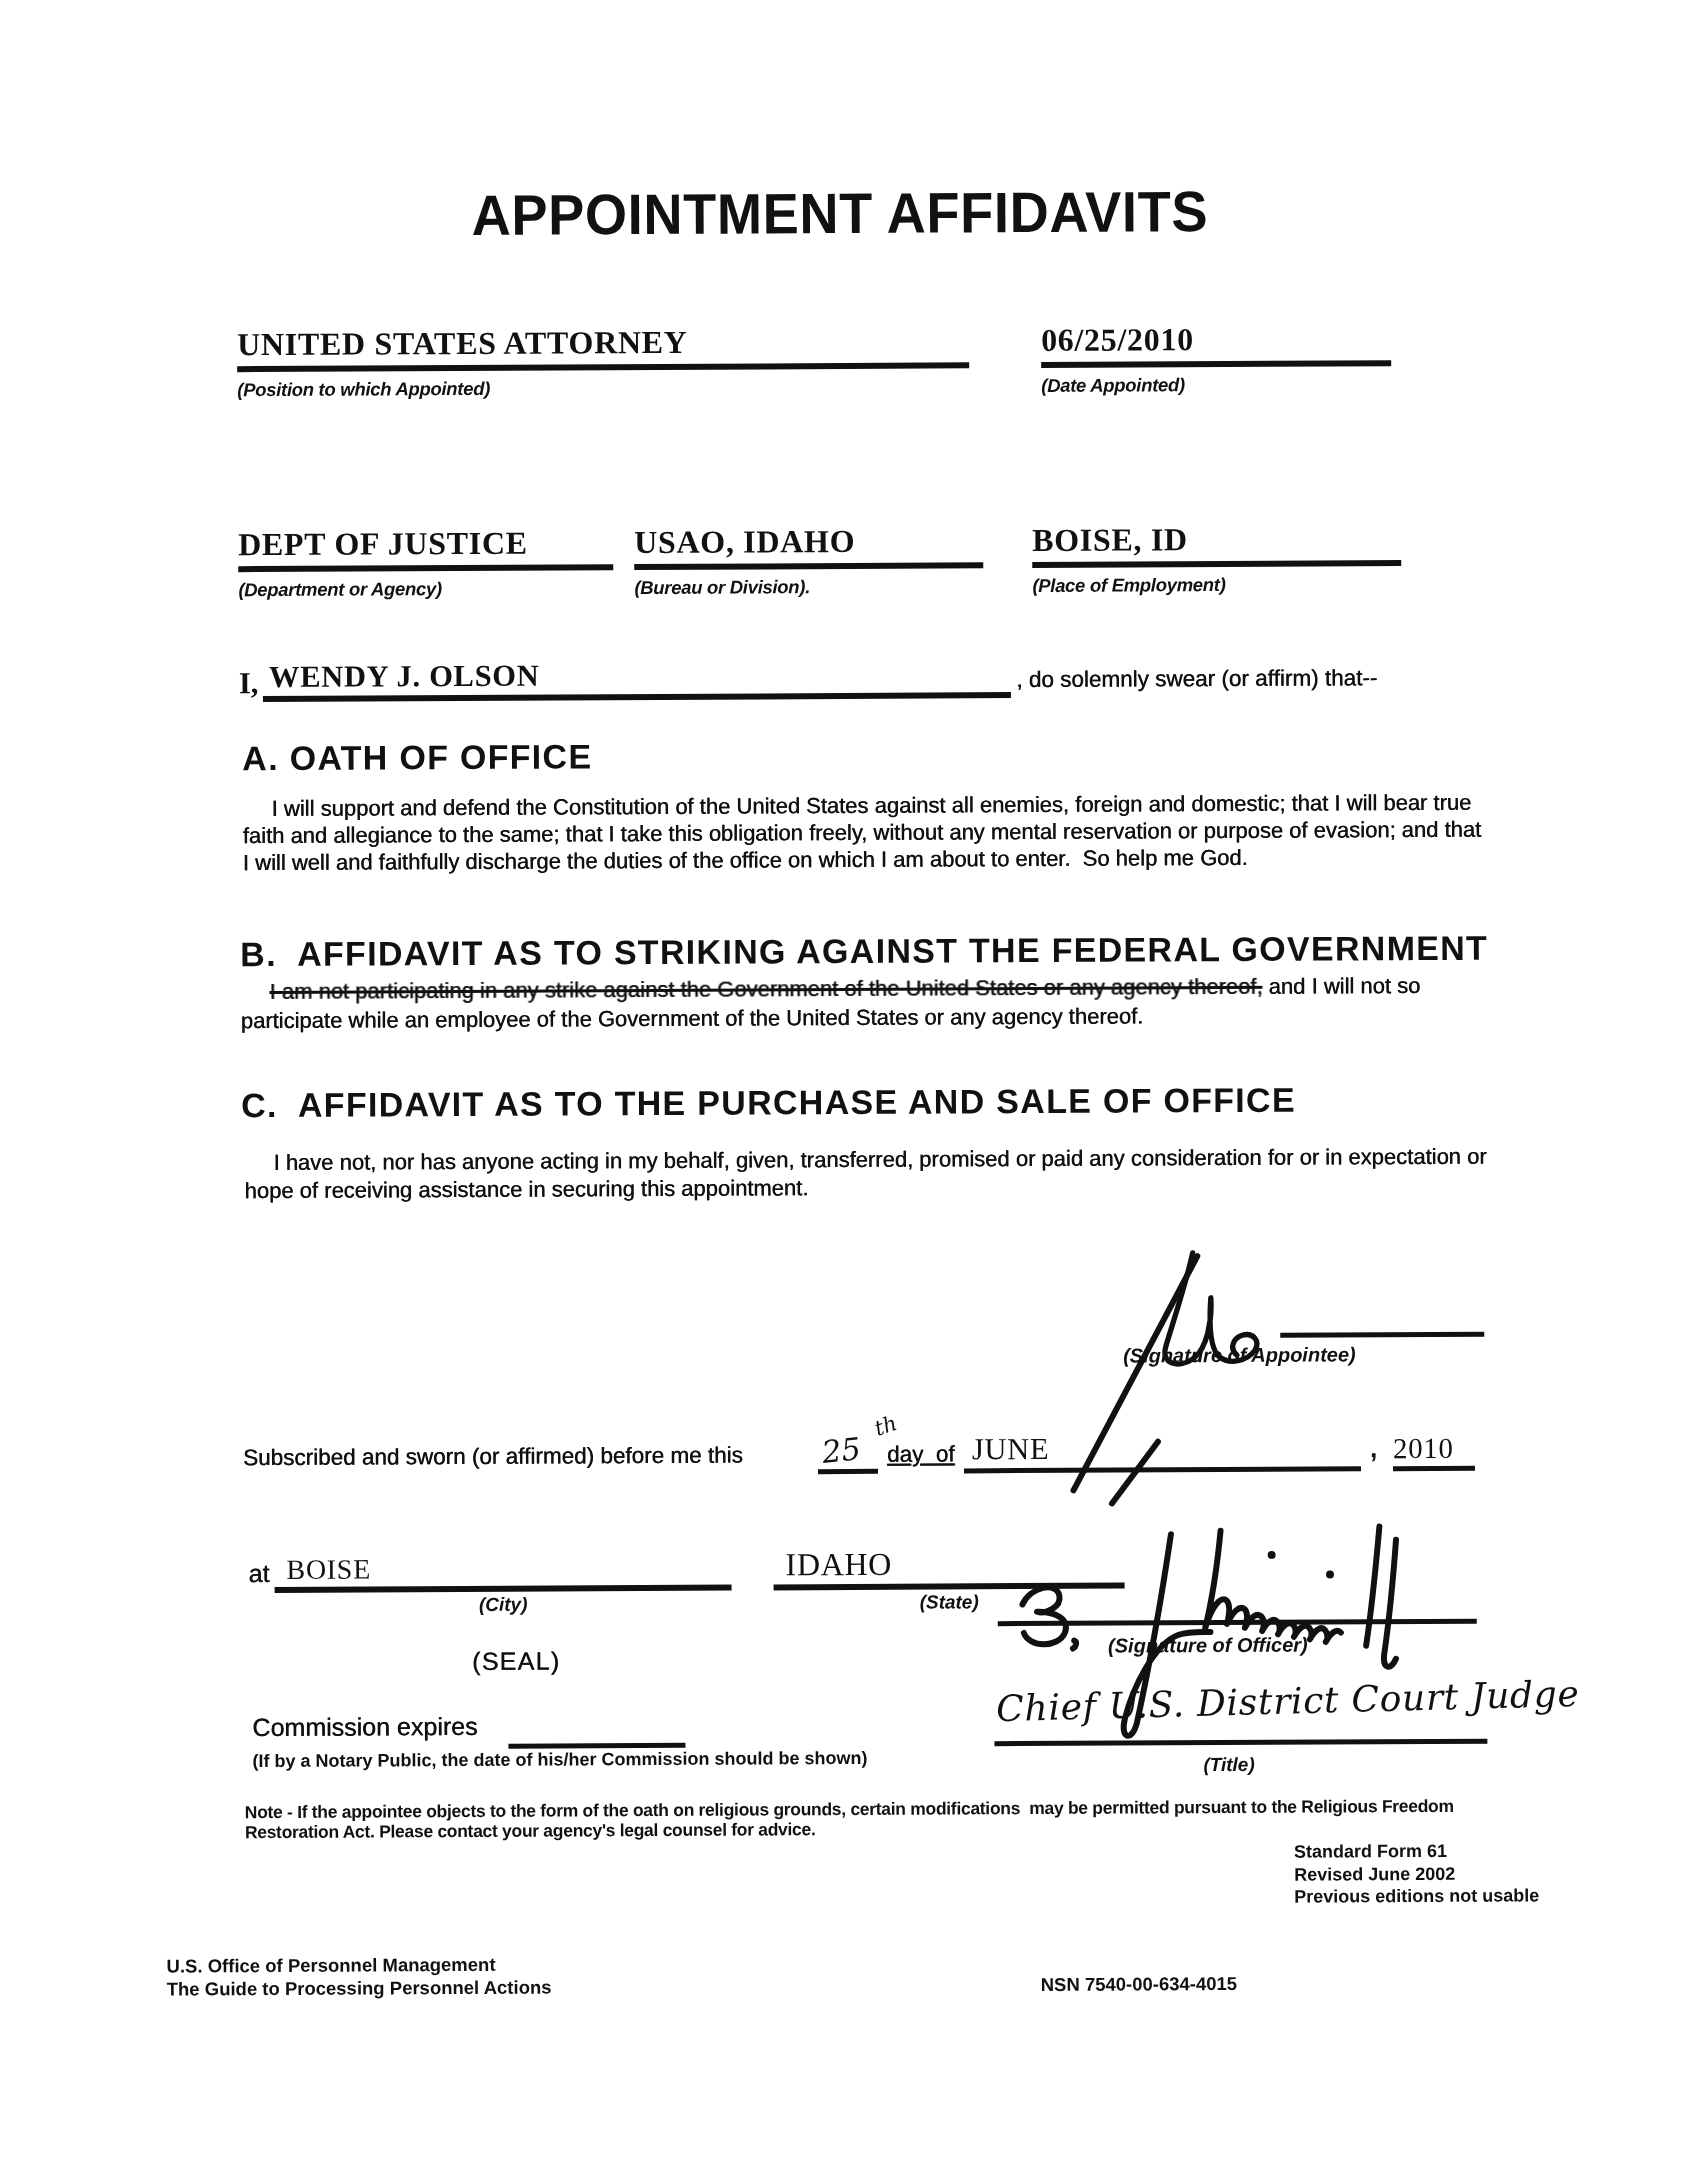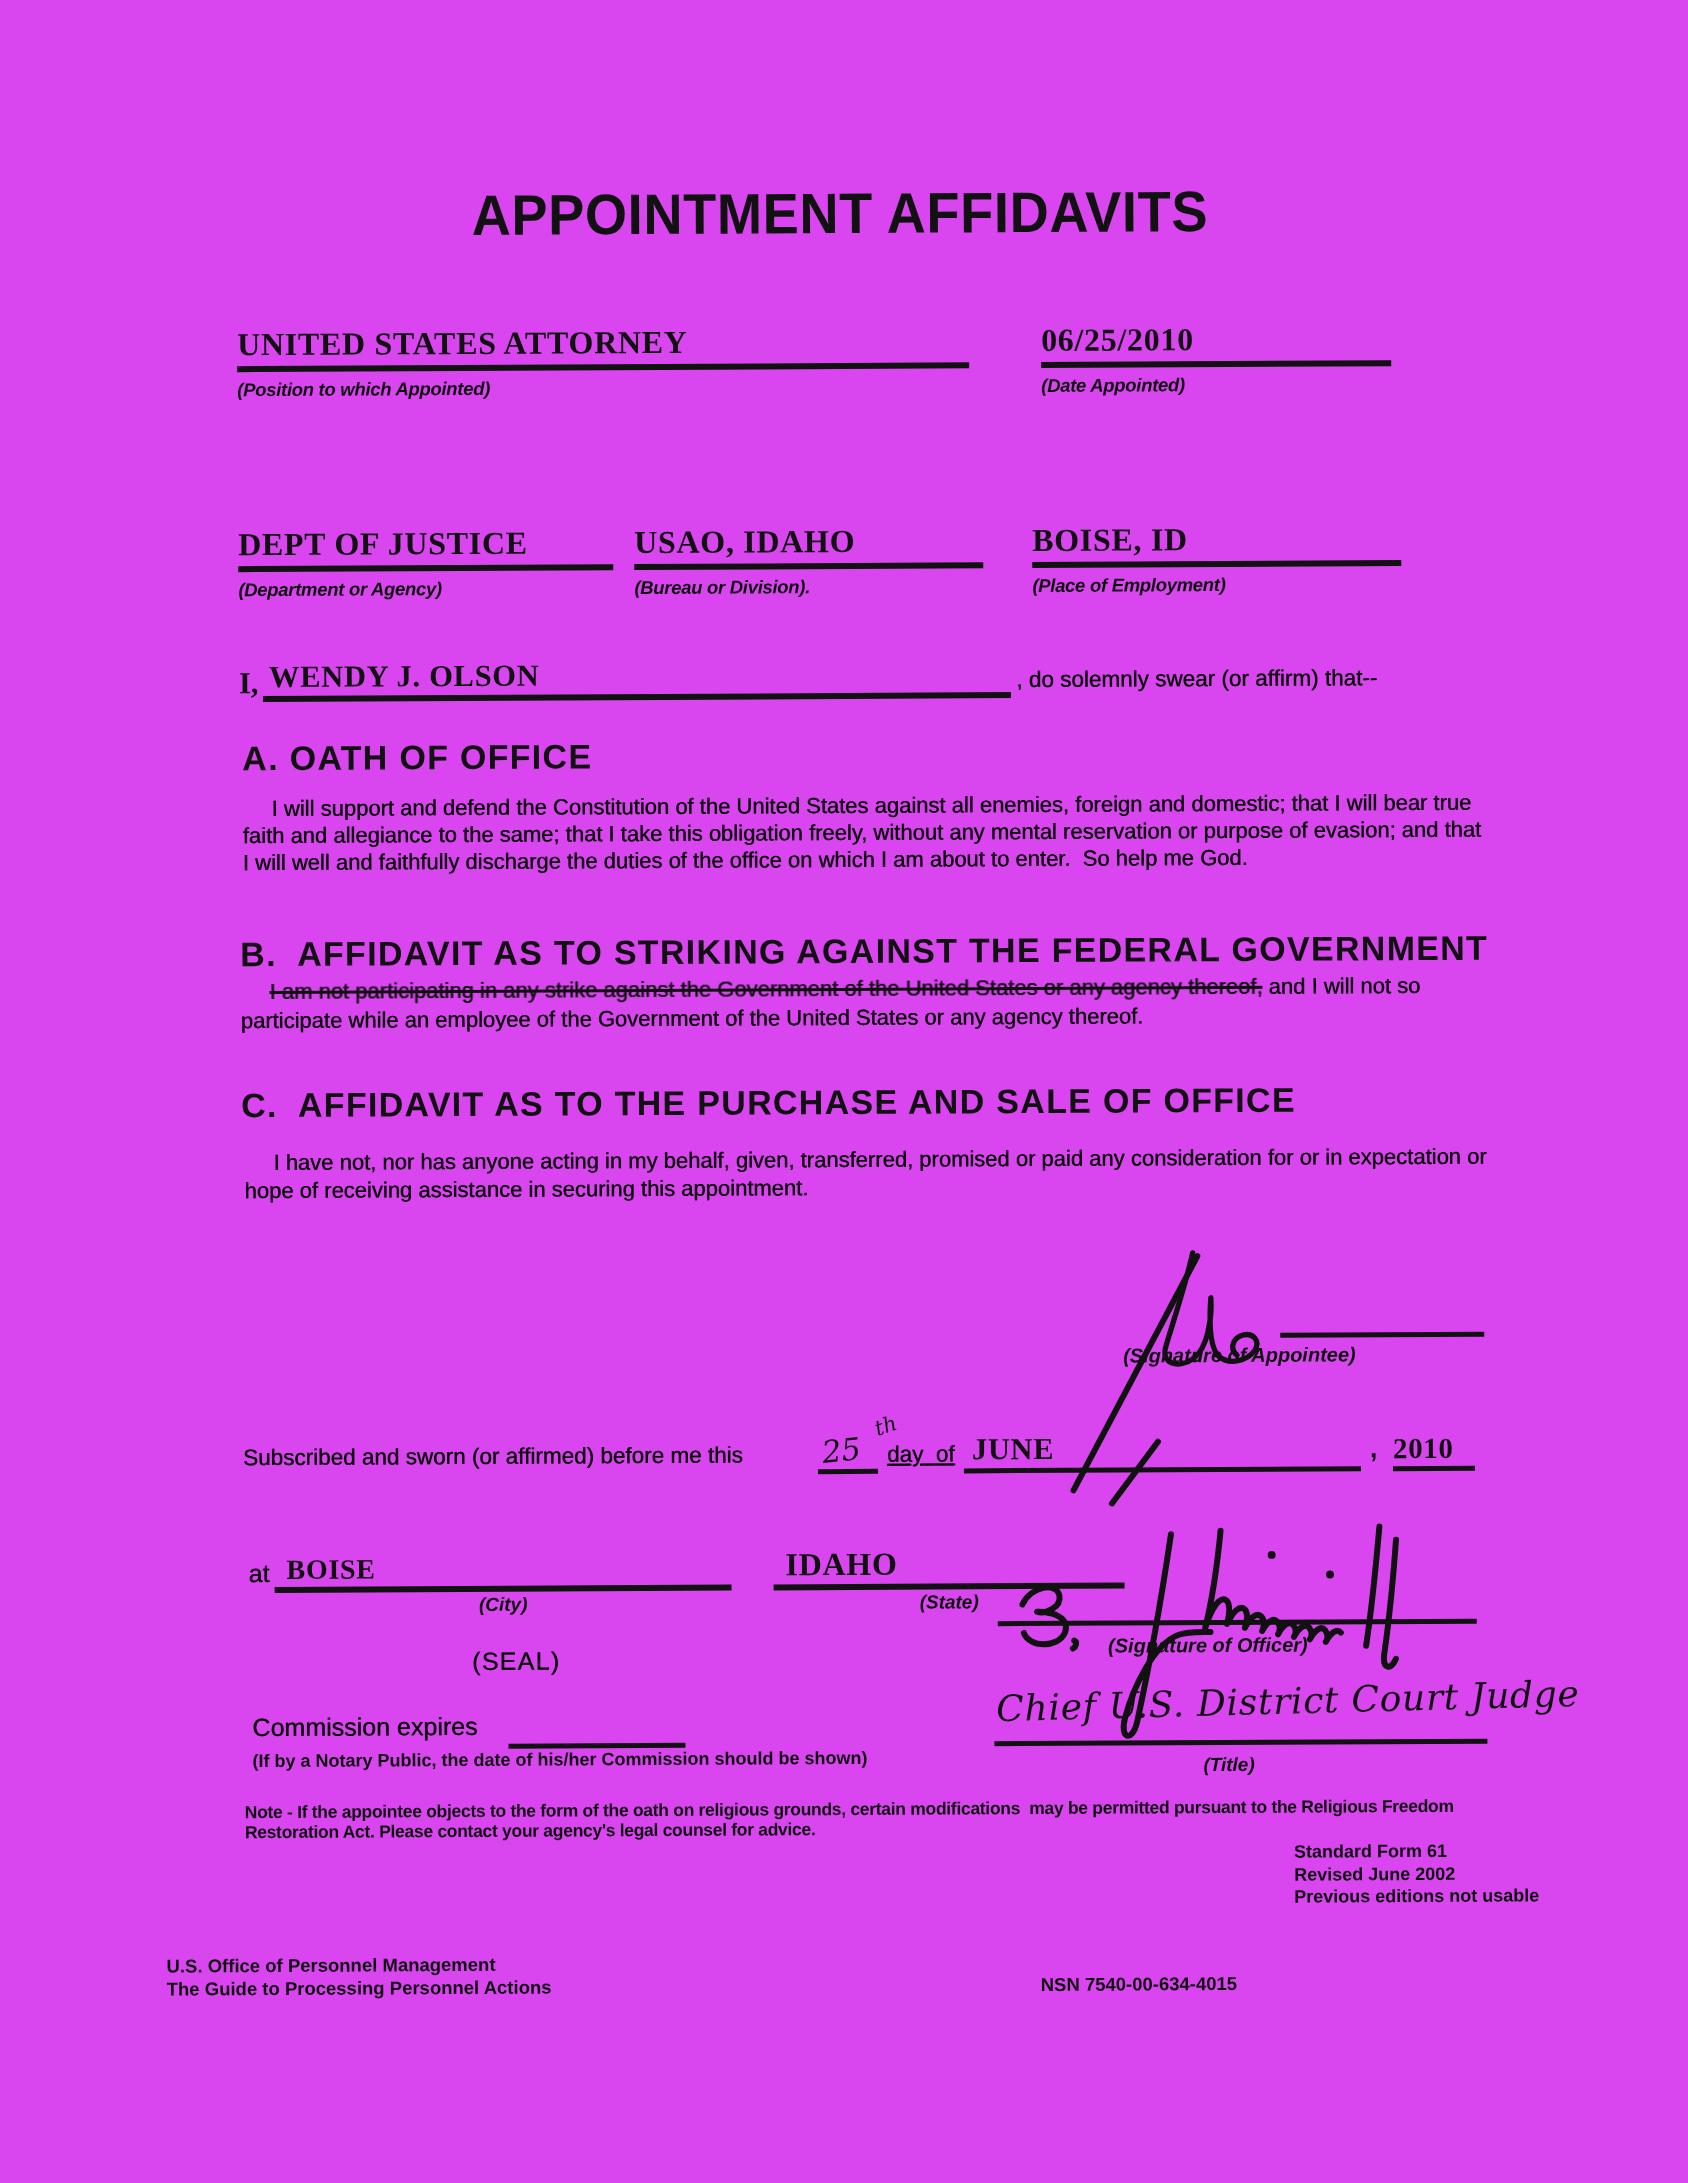--- a/index.html
+++ b/index.html
@@ -1,19 +1,19 @@
 <!DOCTYPE html>
 <html style="font-size:10.6px"><head>
 <meta charset="utf-8">
 <style>
   html,body{margin:0;padding:0;background:#e8e8e8;}
   .page{
     position:relative;
     width:1689px;height:2183px;
-    background:#d946ef;
+    background:#ffffff;
     color:#111;
     font-family:"Liberation Sans",sans-serif;
     overflow:hidden;
   }
   .content{position:absolute;inset:0;transform:rotate(-0.3deg);transform-origin:50% 50%;}
   .abs{position:absolute;}
   .pre{white-space:pre-wrap;}
   .shbold{text-shadow:0.5px 0 currentColor;}
   .title{
     left:0;right:0;top:180px;text-align:center;
@@ -31,21 +31,21 @@
   .oathline .namecell{
     flex:0 0 742px;border-bottom:6px solid #111;
     font-family:"Liberation Serif",serif;font-weight:bold;font-size:30.5px;
     letter-spacing:0.7px;padding:0 0 1.3px 6.6px;margin-left:4px;
   }
   .oathline .sfx{font-size:22.5px;padding-bottom:5.3px;margin-left:5.3px;}
   .sech{font-size:34px;font-weight:bold;letter-spacing:1.3px;white-space:pre;}
   .para{font-size:22px;line-height:27px;text-indent:29px;margin:0;}
   .struck{text-decoration:line-through;text-decoration-thickness:2.6px;filter:blur(0.3px);}
   .fillcell{display:flex;align-items:flex-end;border-bottom:5.3px solid #111;padding-bottom:1.3px;}
-  .fillcell .serif{font-family:"Liberation Serif",serif;font-weight:bold;letter-spacing:0.7px;}
+  .fillcell .serif{font-family:"Liberation Serif",serif;font-weight:normal;letter-spacing:0.7px;}
   .smalllabel{font-size:19px;font-weight:bold;font-style:italic;text-align:center;}
   .hand{font-family:"DejaVu Serif",serif;font-style:italic;}
   .hline{border-top:5.3px solid #111;}
   svg.ink{position:absolute;pointer-events:none;}
   svg.ink path{fill:none;stroke:#111;stroke-linecap:round;stroke-linejoin:round;}
 </style>
 </head>
 <body>
 
 <div class="page">

